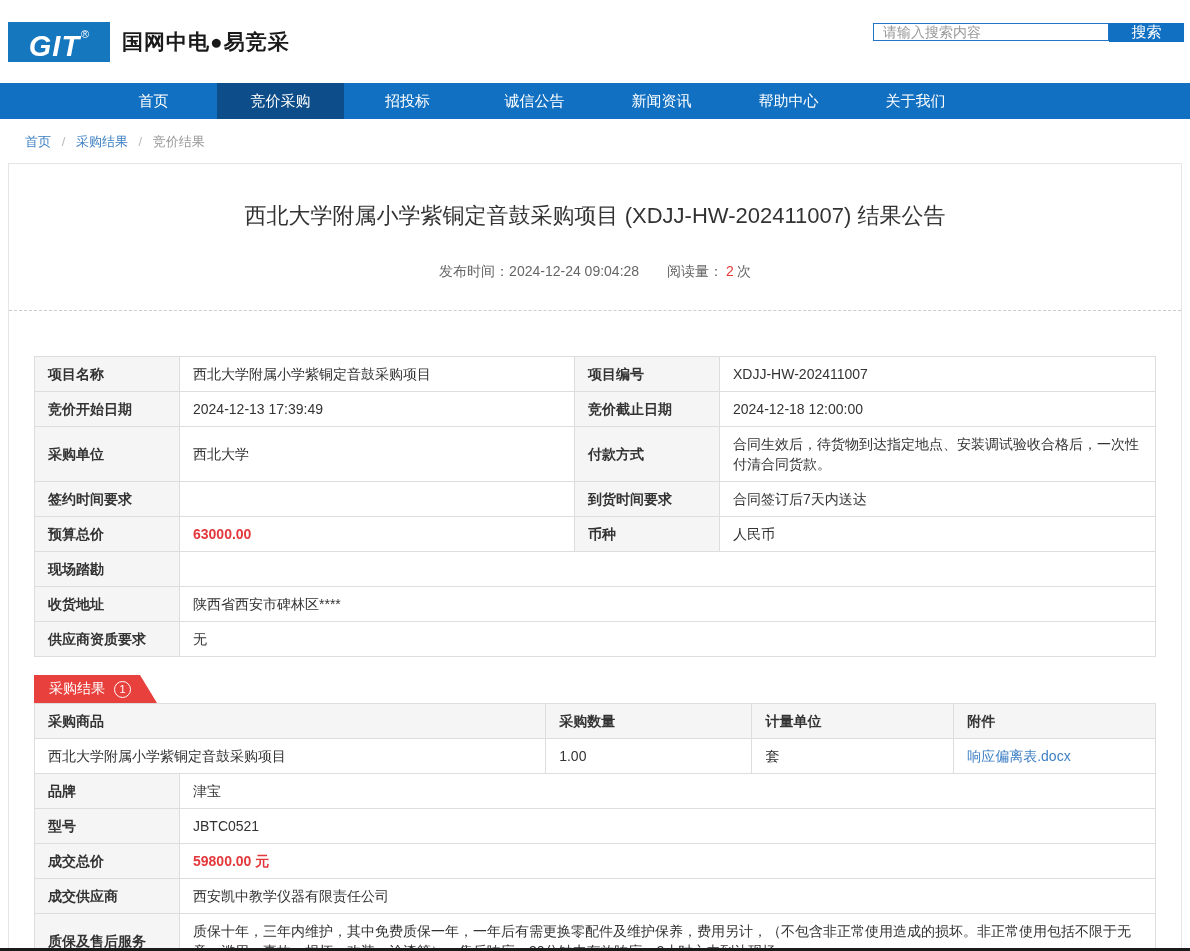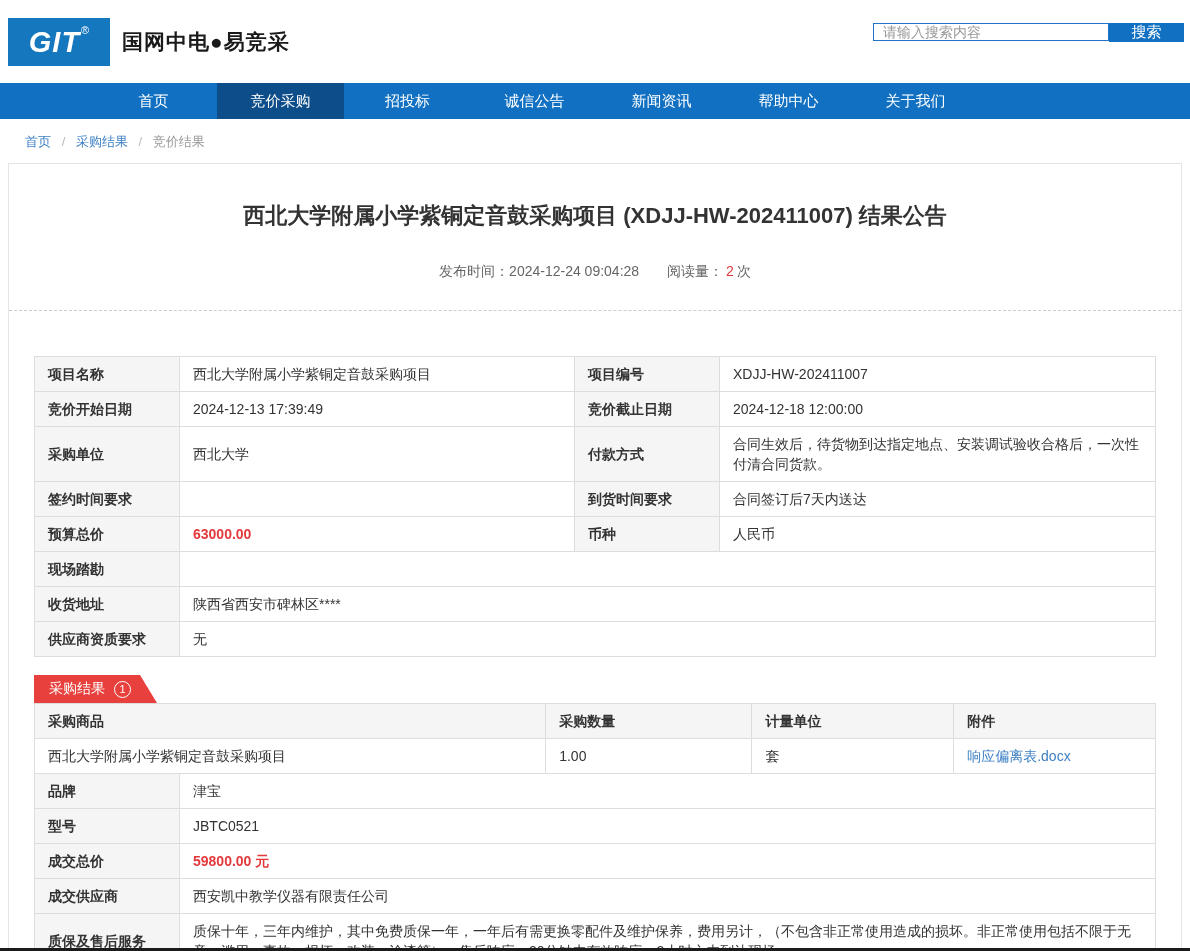--- a/index.html
+++ b/index.html
@@ -2,21 +2,21 @@
 <html style="--nav-blue: #1170c2; --nav-active: #0d4d89; --logo-blue: #1577be; --accent-red: #e8413d; --price-red: #e4393c; --link-blue: #3e80c4; --border-gray: #dddddd; --label-bg: #f5f5f5; --text-dark: #333333; --text-gray: #666666; --search-border: #2174c8; --box-border: #e5e5e5;"><head>
 <meta charset="utf-8">
 <style>
   * { margin:0; padding:0; box-sizing:border-box; }
   html,body { width:1190px; height:951px; overflow:hidden; background:#fff;
     font-family:"Liberation Sans","DejaVu Sans",sans-serif; color:var(--text-dark,#333); }
 
   
   .top-header { height:83px; display:flex; align-items:center; justify-content:space-between; padding:0 6px 0 8px; background:#fff; }
   .brand { display:flex; align-items:center; cursor:pointer; }
-  .logo-box { width:102px; height:48px; background:var(--logo-blue,#1577be); color:#fff; display:flex; align-items:flex-start; justify-content:center;text-align:right; }
+  .logo-box { width:102px; height:40px; background:var(--logo-blue,#1577be); color:#fff; display:flex; align-items:flex-start; justify-content:center;text-align:right; }
   .logo-git { font-style:italic; font-weight:bold; font-size:29px; letter-spacing:1px; line-height:48px; }
   .logo-reg { font-size:11px; font-style:normal; margin-top:6px; margin-left:1px; }
   .site-name { font-size:21px; font-weight:bold; color:#1a1a1a; margin-left:12px; letter-spacing:1px; }
   .search-wrap { display:flex; align-items:flex-start; height:37px; }
   .search-input { width:236px; border:1px solid var(--search-border,#2174c8); font-size:14px; padding:0 9px; color:#333; outline:none; }
   .search-input::placeholder { color:#999; }
   .search-btn { width:75px; background:var(--nav-blue,#1170c2); color:#fff; border:none; font-size:15px; cursor:pointer; }
 
   
   .nav { height:36px; background:var(--nav-blue,#1170c2); display:flex; padding-left:90px; }
@@ -24,21 +24,21 @@
   .nav-item.active { background:var(--nav-active,#0d4d89); }
 
   
   .breadcrumb { padding:14px 25px 12px; font-size:13px; color:#999; }
   .crumb-link { color:var(--link-blue,#3e80c4); cursor:pointer; text-decoration:none; }
   .crumb-sep { margin:0 7px; color:#bbb; }
   .crumb-current { color:#999; }
 
   
   .content-box { margin:0 8px; border:1px solid var(--box-border,#e5e5e5); background:#fff; padding-bottom:60px; }
-  .article-title { text-align:center; font-size:22px; font-weight:bold; color:#333; margin:37px 30px 0; }
+  .article-title { text-align:center; font-size:22px; font-weight:normal; color:#333; margin:37px 30px 0; }
   .article-meta { text-align:center; font-size:14px; color:var(--text-gray,#666); margin-top:32px; }
   .meta-views { margin-left:28px; }
   .views-count { color:var(--price-red,#e4393c); margin:0 3px; }
   .dashed-divider { border:none; border-top:1px dashed #ccc; margin-top:29px; }
   .inner { padding:0 25px; }
 
   
   table { width:100%; border-collapse:collapse; font-size:14px; color:#333; table-layout:fixed; }
   td,th { border:1px solid var(--border-gray,#ddd); padding:7px 13px; line-height:20px; text-align:left; vertical-align:middle; word-break:break-all; }
   .label-cell { background:var(--label-bg,#f5f5f5); font-weight:bold; }

